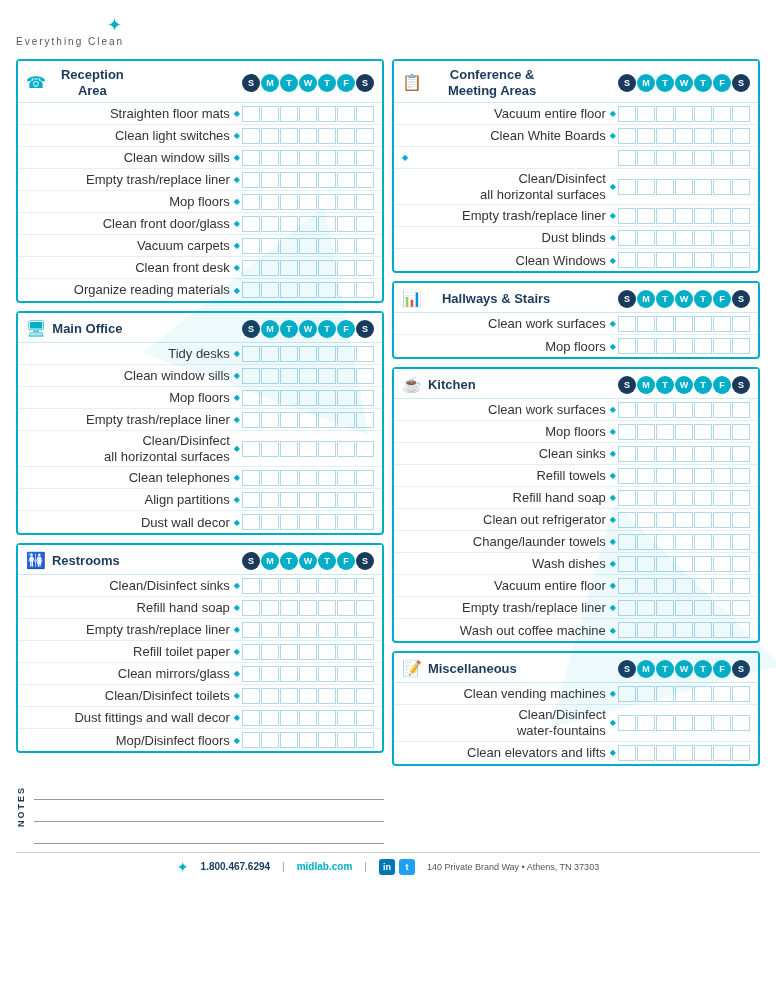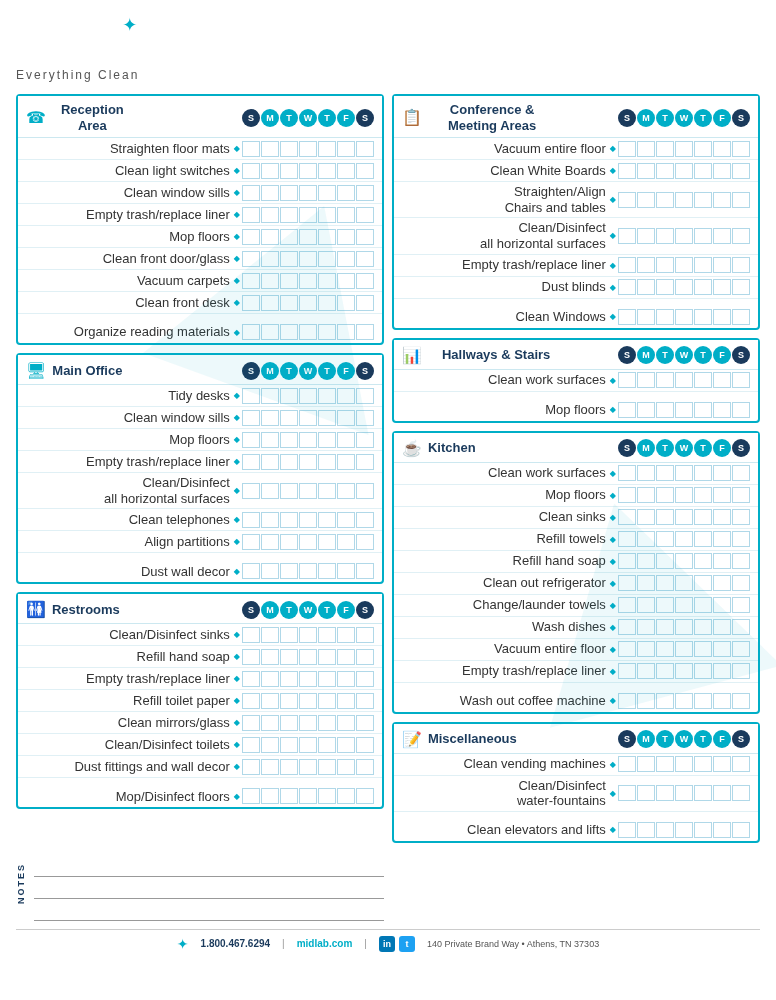--- a/index.html
+++ b/index.html
@@ -38,24 +38,23 @@
     .logo-text {
       font-size: 26px;
       font-weight: 900;
       color: #1a3a5c;
       letter-spacing: 2px;
     }
     .logo-text span {
       color: #00aec7;
     }
     .logo-sub {
-      font-size: 12px;
+      font-size: 10px;
       color: #555;
       letter-spacing: 2px;
-      margin-top: 32px;
     }
     .logo-star {
       color: #00aec7;
       font-size: 18px;
       margin-right: 2px;
     }
     .logo-row {
       display: flex;
       align-items: center;
     }
@@ -128,21 +127,20 @@
     .task-row {
       display: flex;
       align-items: center;
       justify-content: space-between;
       padding: 2px 8px 2px 8px;
       border-bottom: 1px solid #e0f0f5;
       min-height: 22px;
     }
     .task-row:last-child {
       border-bottom: none;
-      margin-top: 7px;
     }
     .task-label {
       font-size: 13px;
       color: #333;
       text-align: right;
       flex: 1;
       padding-right: 4px;
       line-height: 1.2;
     }
     .task-diamond {
@@ -701,22 +699,20 @@
             <div class="task-cell"></div>
             <div class="task-cell"></div>
             <div class="task-cell"></div>
             <div class="task-cell"></div>
             <div class="task-cell"></div>
             <div class="task-cell"></div>
             <div class="task-cell"></div>
           </div>
         </div>
         <div class="task-row">
-          <div class="task-label" style="white-space: pre-line;">Straighten/Align
-Chairs and tables</div>
           <span class="task-diamond">◆</span>
           <div class="task-cells">
             <div class="task-cell"></div>
             <div class="task-cell"></div>
             <div class="task-cell"></div>
             <div class="task-cell"></div>
             <div class="task-cell"></div>
             <div class="task-cell"></div>
             <div class="task-cell"></div>
           </div>

